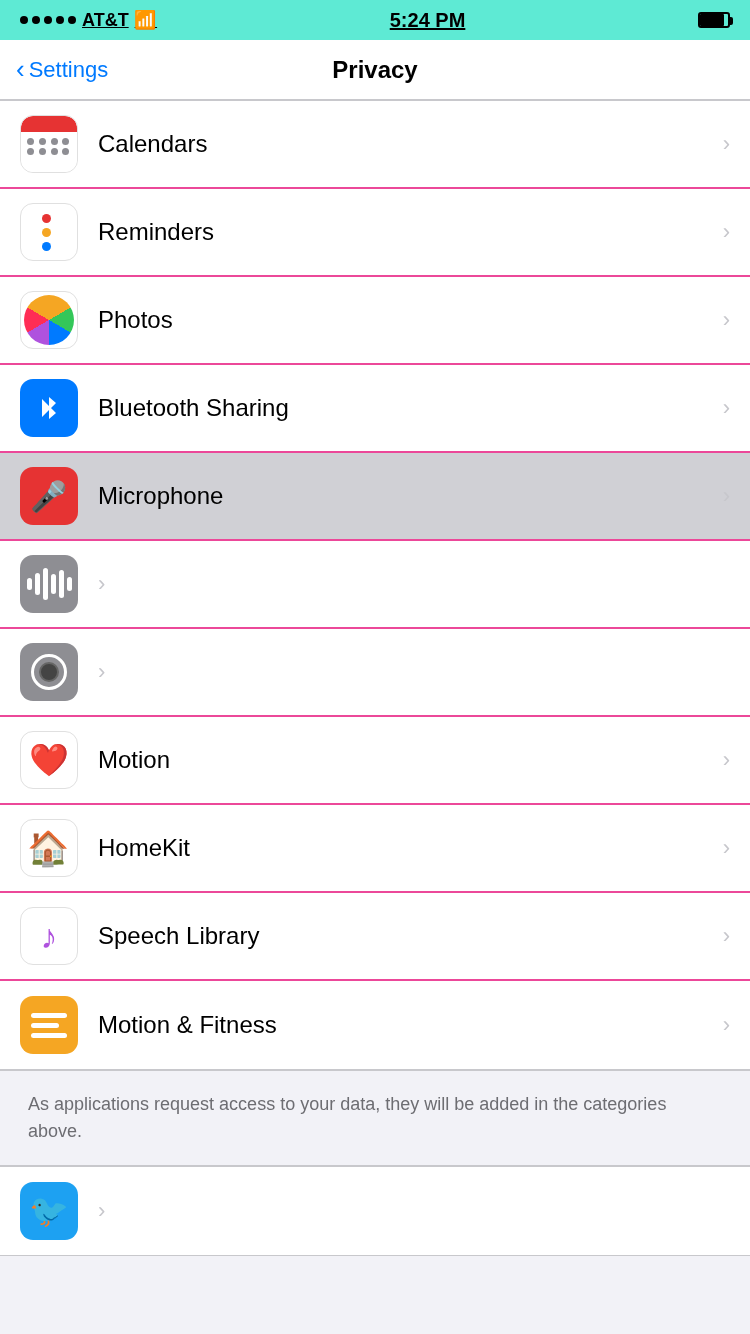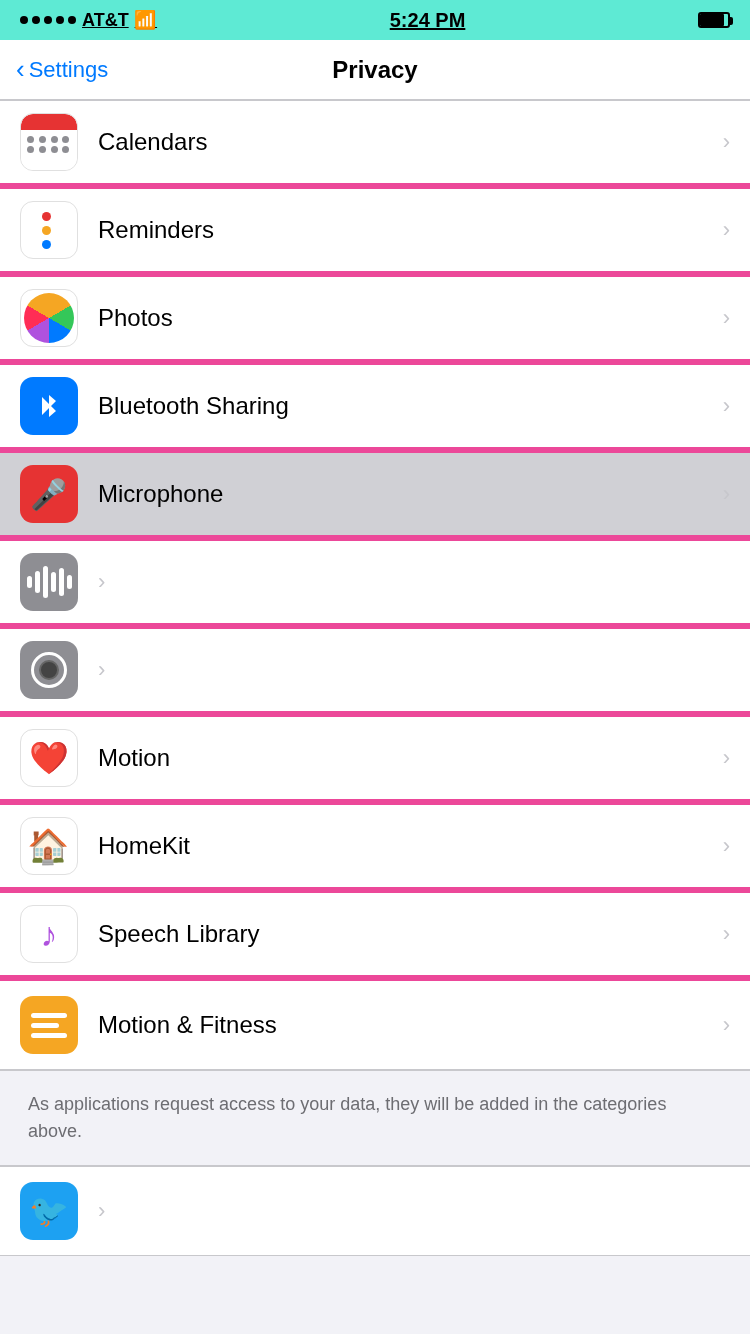--- a/index.html
+++ b/index.html
@@ -88,21 +88,21 @@
       border-top: 1px solid #c8c8cc;
       border-bottom: 1px solid #c8c8cc;
       margin-top: 0;
     }
     .list-item {
       display: flex;
       align-items: center;
       height: 88px;
       padding: 0 20px;
       background: #fff;
-      border-bottom: 6px solid #ec4899;
+      border-bottom: 2px solid #ec4899;
       cursor: pointer;
       position: relative;
     }
     .list-item:last-child { border-bottom: none; }
     .list-item.selected { background: #d0d0d5; }
 
     .item-icon {
       width: 58px;
       height: 58px;
       border-radius: 13px;

